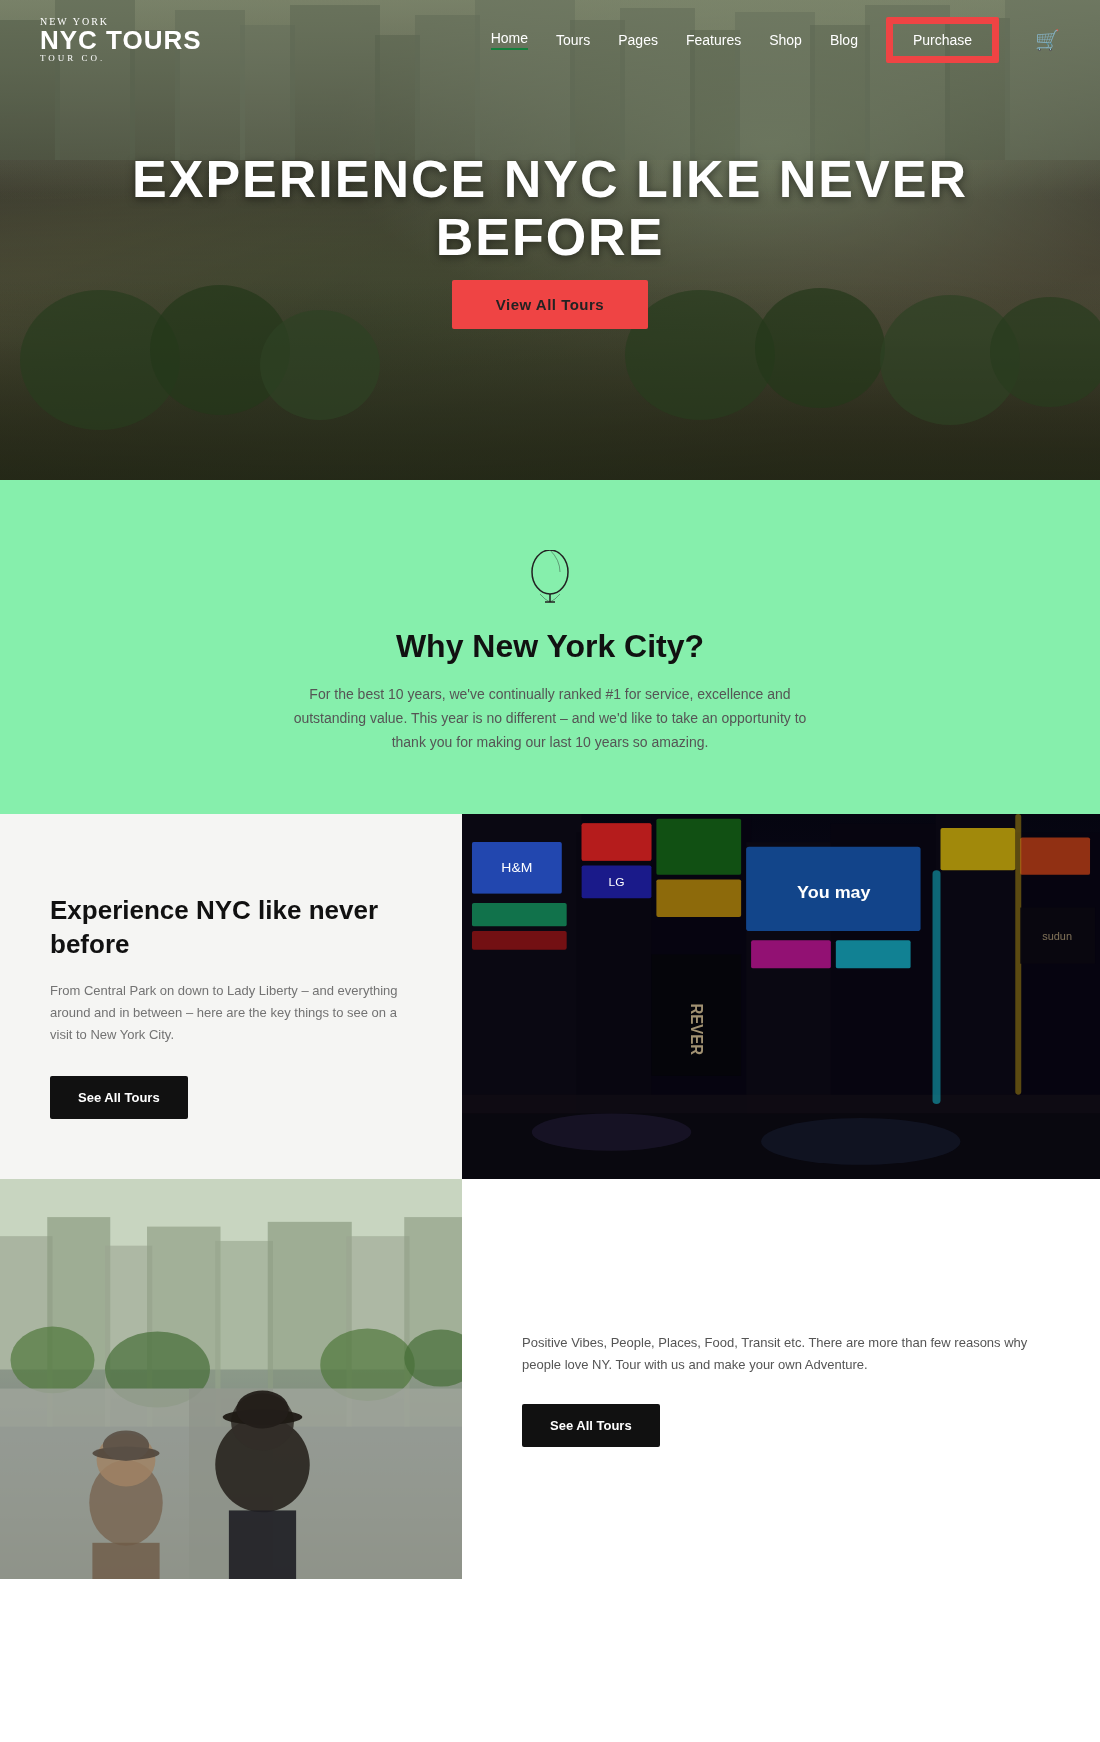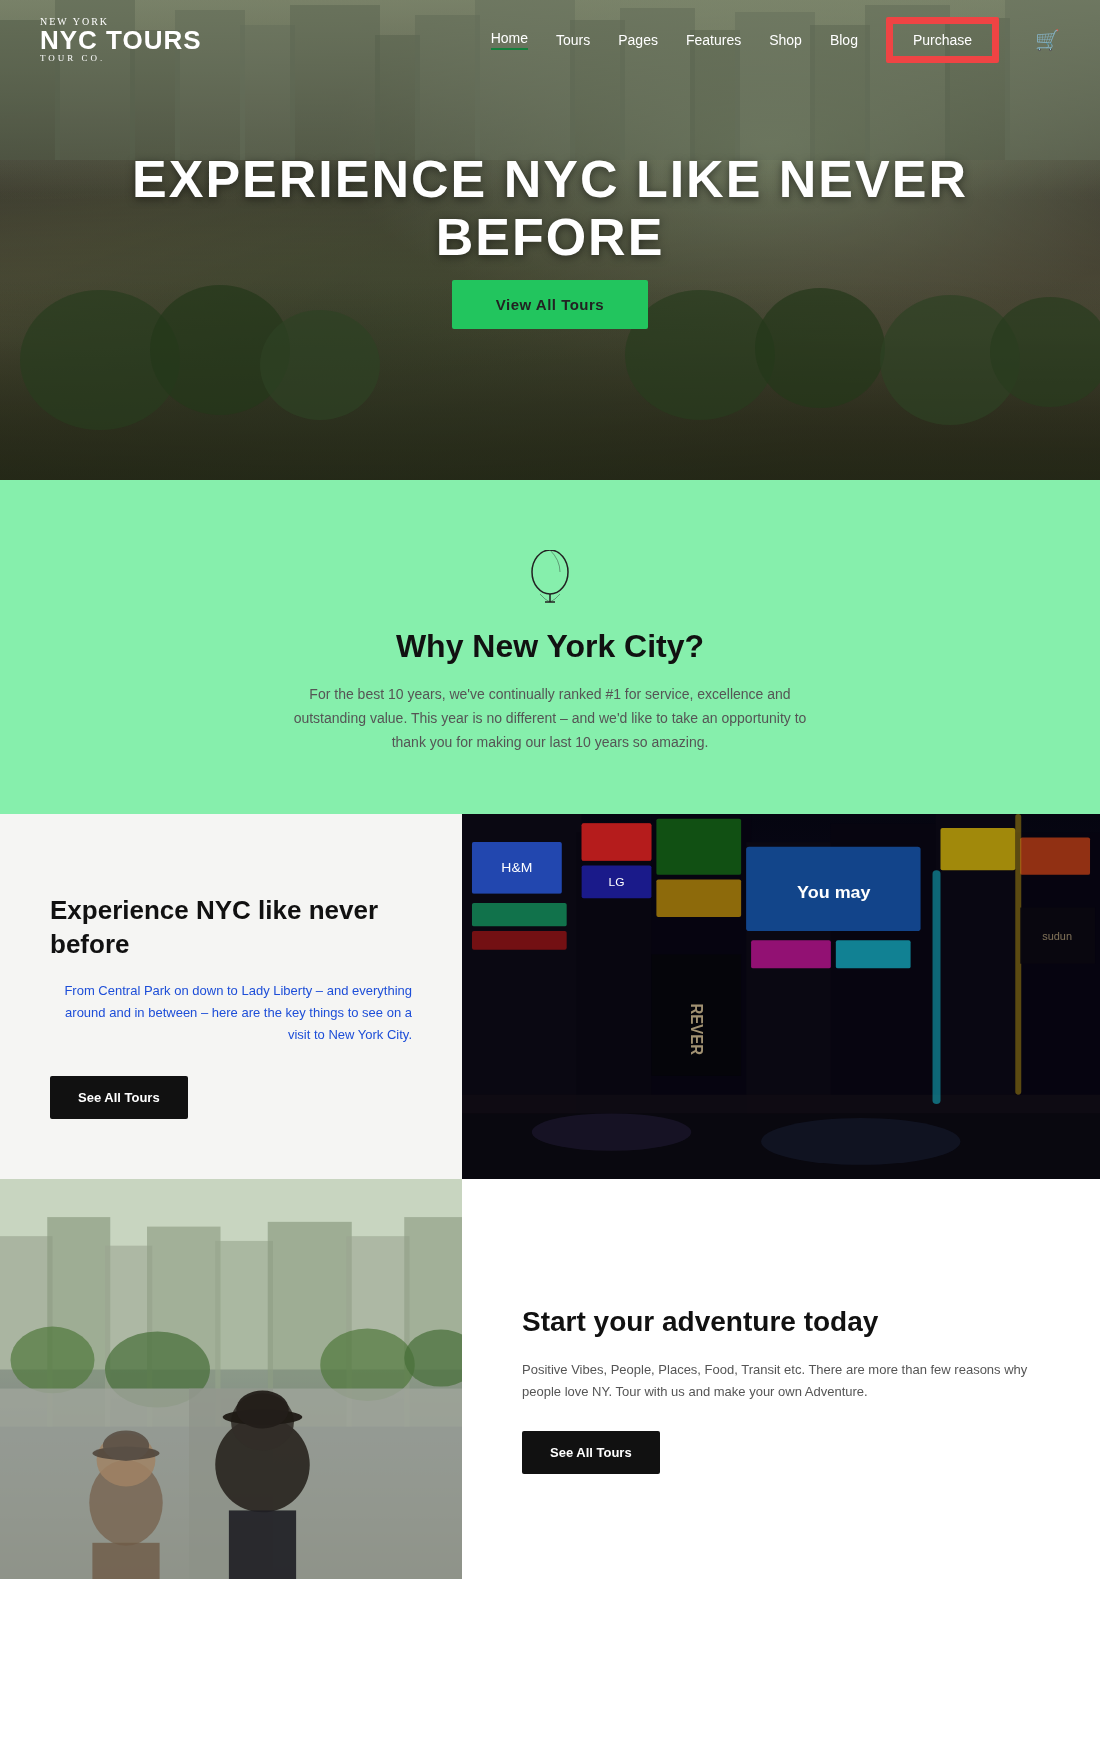--- a/index.html
+++ b/index.html
@@ -71,21 +71,21 @@
       line-height: 1.1;
       text-shadow: 0 2px 8px rgba(0,0,0,0.5);
     }
     .hero-subtitle {
       font-size: 15px;
       margin-bottom: 30px;
       font-family: Arial, sans-serif;
       opacity: 0.95;
     }
     .hero-btn {
-      background: #22c55e;
+      background: #ef4444;
       color: #222;
       border: none;
       padding: 16px 44px;
       font-size: 15px;
       font-family: Arial, sans-serif;
       font-weight: 600;
       cursor: pointer;
       letter-spacing: 0.5px;
       border-radius: 2px;
     }
@@ -135,25 +135,24 @@
     .experience-title {
       font-size: 26px;
       font-weight: 800;
       font-family: Arial, sans-serif;
       color: #111;
       margin-bottom: 18px;
       line-height: 1.3;
     }
     .experience-text {
       font-size: 13px;
-      color: #1d4ed8;
+      color: #737373;
       line-height: 1.7;
       margin-bottom: 30px;
       font-family: Arial, sans-serif;
-      text-align: right;
     }
     .see-all-btn {
       background: #111;
       color: #fff;
       border: none;
       padding: 14px 28px;
       font-size: 13px;
       font-family: Arial, sans-serif;
       font-weight: 600;
       cursor: pointer;
@@ -417,17 +416,16 @@
       <circle cx="120" cy="295" r="28" fill="rgba(160,130,100,0.85)"></circle>
 
       <ellipse cx="120" cy="288" rx="32" ry="7" fill="rgba(80,70,60,0.9)"></ellipse>
       <ellipse cx="120" cy="280" rx="22" ry="16" fill="rgba(90,80,70,0.9)"></ellipse>
 
       <rect x="218" y="348" width="64" height="72" fill="rgba(30,30,35,0.9)"></rect>
       <rect x="88" y="382" width="64" height="58" fill="rgba(110,90,70,0.8)"></rect>
     </svg>
   </div>
   <div class="adventure-right">
-    <h2 class="adventure-title">Start your adventure today</h2>
     <p class="adventure-text">Positive Vibes, People, Places, Food, Transit etc. There are more than few reasons why people love NY. Tour with us and make your own Adventure.</p>
     <button class="see-all-btn-2">See All Tours</button>
   </div>
 </section>
 
 </body></html>

